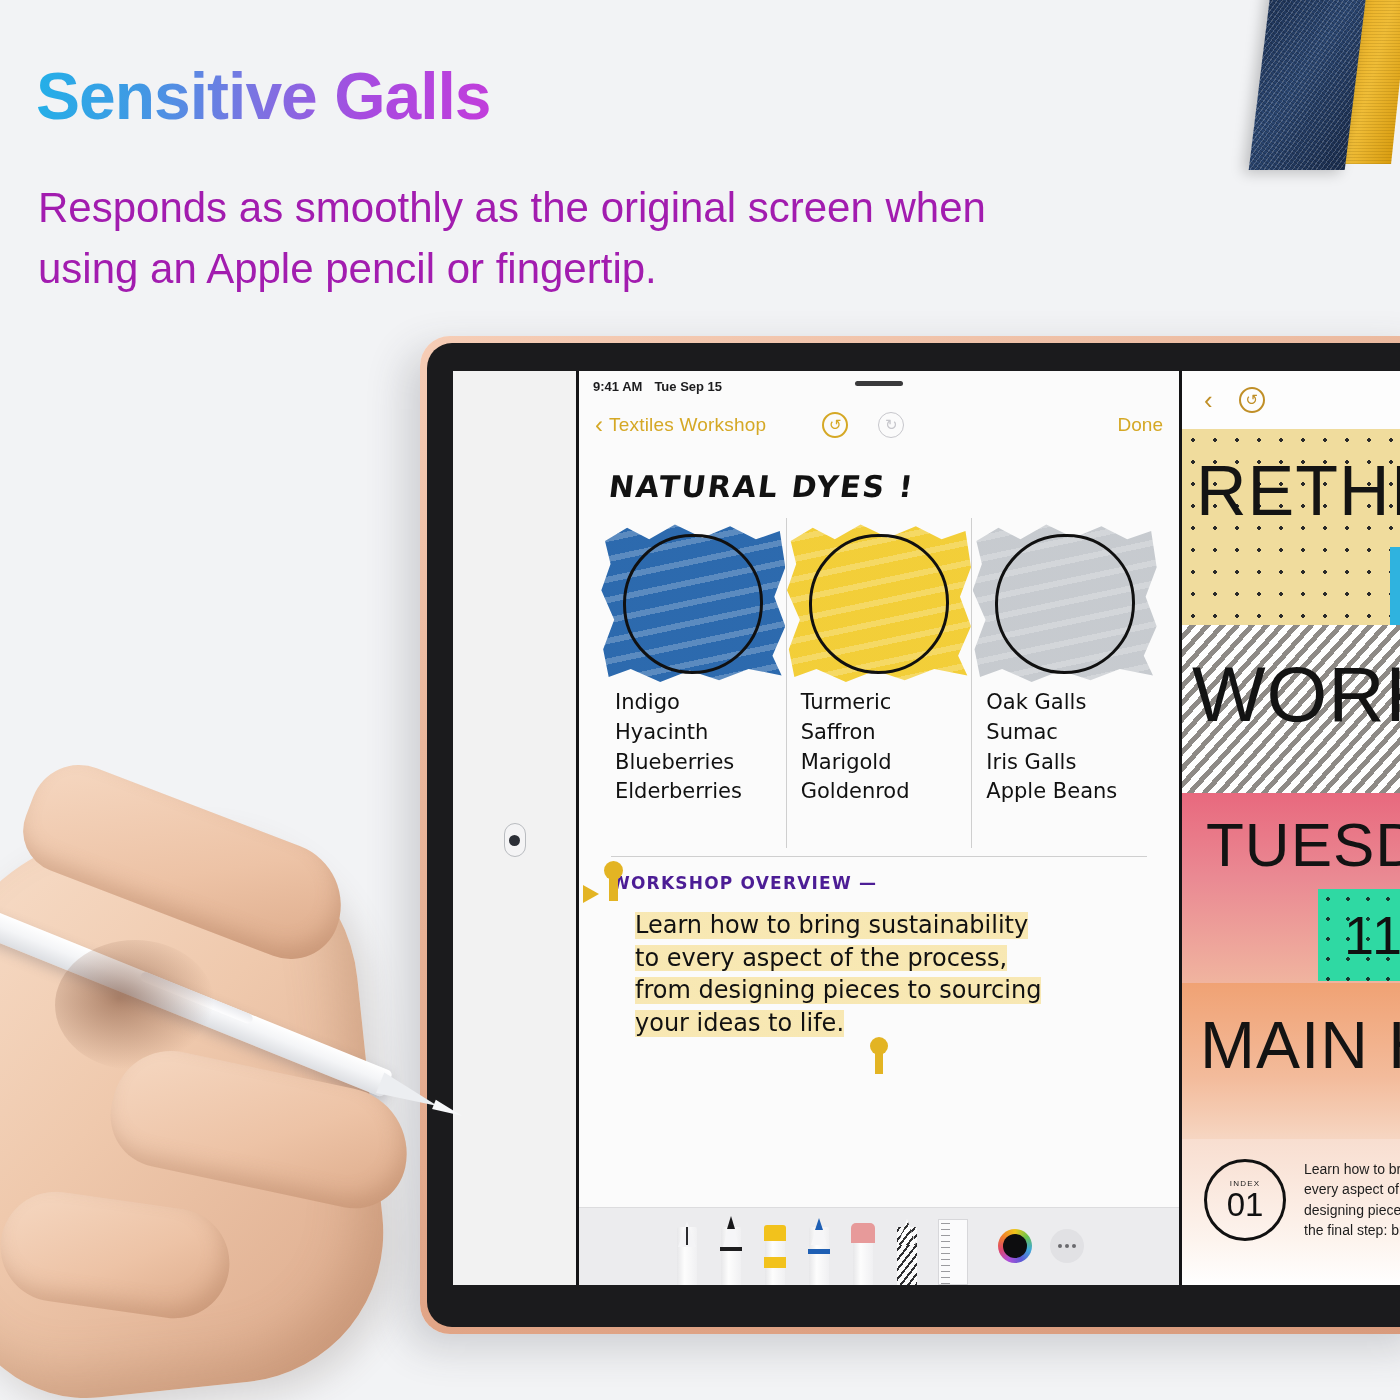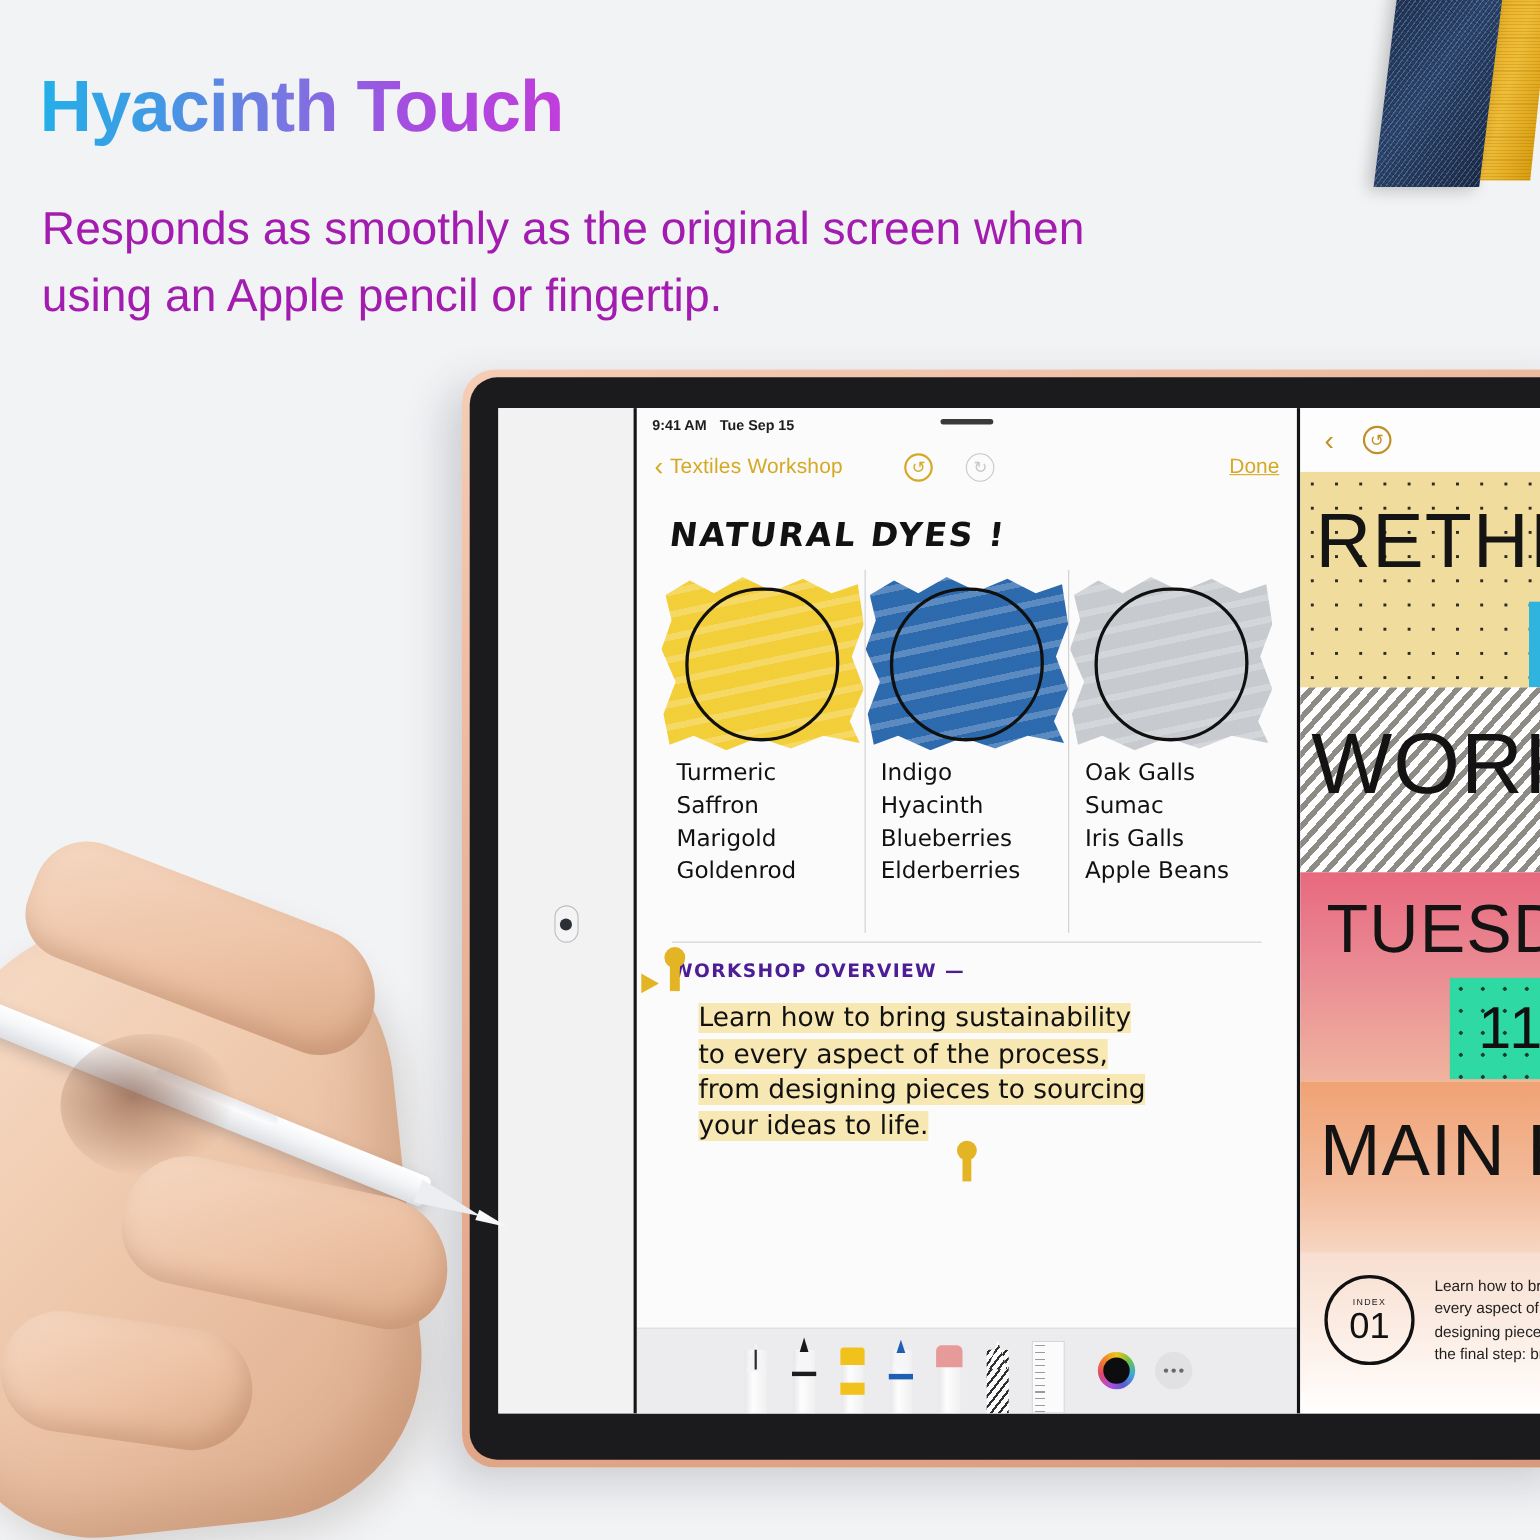--- a/index.html
+++ b/index.html
@@ -92,21 +92,21 @@
   .gold { color: #d5a825; }
   #back-chevron { font-size: 24px; line-height: 1; margin-right: 6px; font-weight: 300; }
   #note-title { font-size: 19px; font-weight: 500; letter-spacing: .2px; }
   .circ-btn {
     width: 26px; height: 26px; border-radius: 50%;
     display: flex; align-items: center; justify-content: center;
     font-size: 15px; border: 2px solid currentColor;
   }
   #undo-btn { color: #d5a825; margin-left: 56px; }
   #redo-btn { color: #c7c7cc; margin-left: 30px; border-width: 1.5px; }
-  #done-btn { margin-left: auto; font-size: 19px; font-weight: 500; text-decoration: underline; }
+  #done-btn { margin-left: auto; font-size: 19px; font-weight: 500; }
 
   #canvas { flex: 1; position: relative; background: #fbfbfb; padding: 14px 22px 0 22px; overflow: hidden; }
 
   .hand { font-family: "DejaVu Sans", sans-serif; color: #111; }
 
   #dyes-title {
     font-size: 30px; font-weight: bold; letter-spacing: 2px;
     transform: skewX(-7deg); margin: 6px 0 14px 8px; color: #121212;
   }
 
@@ -299,21 +299,21 @@
   }
   #pencil .tip {
     position:absolute; left: 490px; top: 16px; width: 0; height: 0;
     border-top: 5px solid transparent; border-bottom: 5px solid transparent;
     border-left: 30px solid #f7f8fa;
   }
 </style>
 </head>
 <body>
 
-<div id="headline">Hyacinth Touch</div>
+<div id="headline">Sensitive Galls</div>
 <div id="subhead">Responds as smoothly as the original screen when using an Apple pencil or fingertip.</div>
 
 <div id="fabric">
   <div class="fab-yellow"></div>
   <div class="fab-denim"></div>
 </div>
 
 <div id="tablet">
   <div id="bezel">
     <div id="screen">
@@ -340,40 +340,40 @@
           <span id="done-btn" class="gold">Done</span>
         </div>
 
         <div id="canvas">
 
           <div id="dyes-title" class="hand">NATURAL DYES !</div>
 
           <div id="swatch-row">
             <div class="swatch-col">
               <div class="blob">
+                <div class="marker" style="--mc:#1d5fa8"></div>
+                <div class="ink-circle"></div>
+              </div>
+              <div class="swatch-list hand">
+                <div>Indigo</div>
+                <div>Hyacinth</div>
+                <div>Blueberries</div>
+                <div>Elderberries</div>
+              </div>
+            </div>
+            <div class="swatch-col">
+              <div class="blob">
                 <div class="marker" style="--mc:#f2cb2a"></div>
                 <div class="ink-circle"></div>
               </div>
               <div class="swatch-list hand">
                 <div>Turmeric</div>
                 <div>Saffron</div>
                 <div>Marigold</div>
                 <div>Goldenrod</div>
-              </div>
-            </div>
-            <div class="swatch-col">
-              <div class="blob">
-                <div class="marker" style="--mc:#1d5fa8"></div>
-                <div class="ink-circle"></div>
-              </div>
-              <div class="swatch-list hand">
-                <div>Indigo</div>
-                <div>Hyacinth</div>
-                <div>Blueberries</div>
-                <div>Elderberries</div>
               </div>
             </div>
             <div class="swatch-col">
               <div class="blob">
                 <div class="marker" style="--mc:#c3c7cc"></div>
                 <div class="ink-circle"></div>
               </div>
               <div class="swatch-list hand">
                 <div>Oak Galls</div>
                 <div>Sumac</div>

